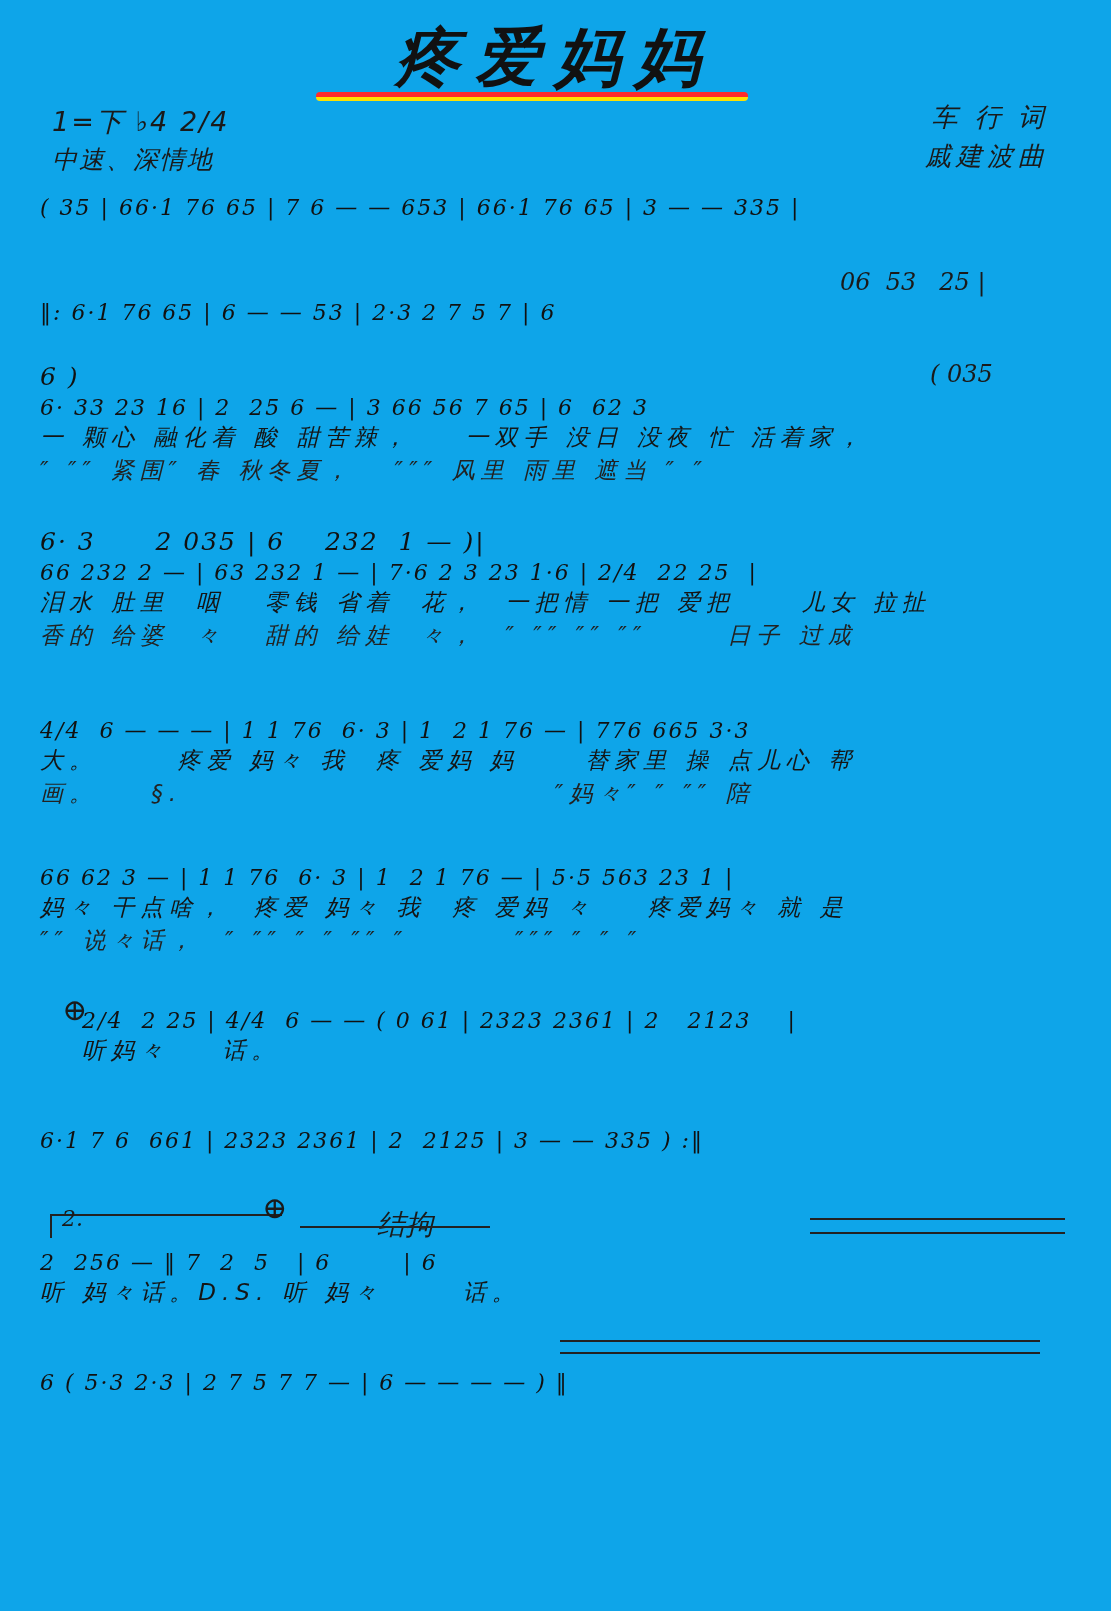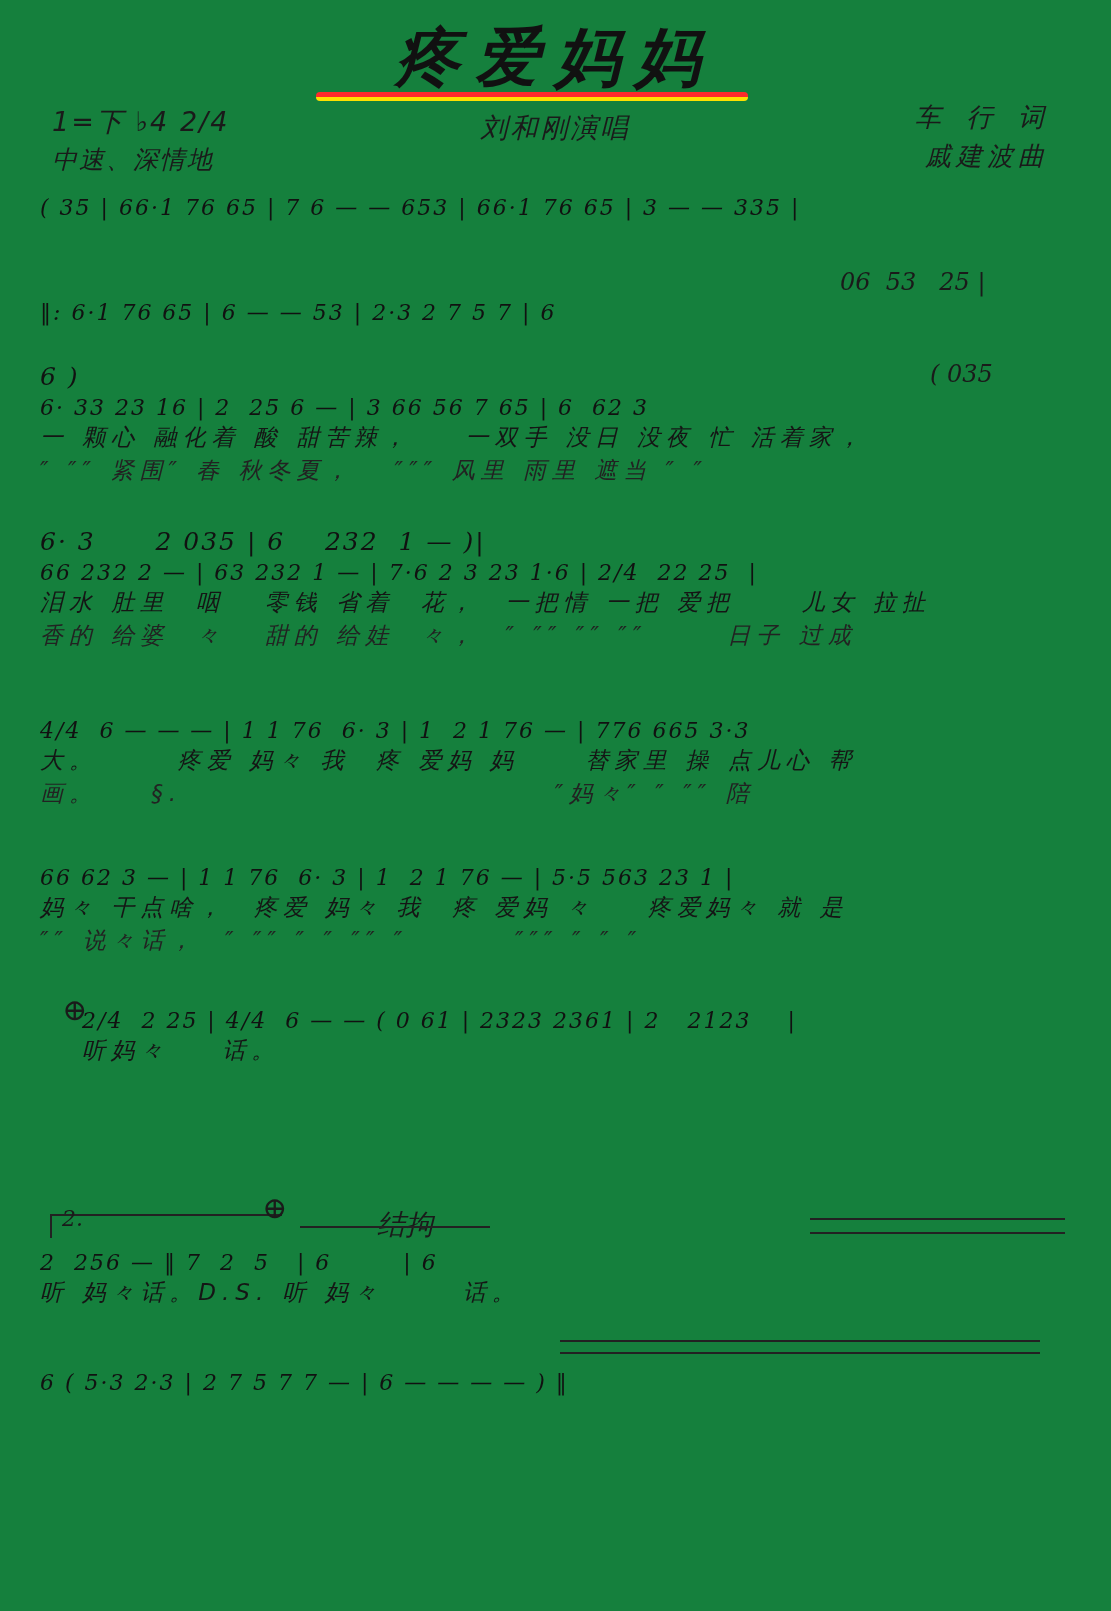--- a/index.html
+++ b/index.html
@@ -11,21 +11,21 @@
     width: 1111px;
     height: 1611px;
     position: relative;
     font-family: "Liberation Serif", serif;
     color: #1a1a1a;
     overflow: hidden;
   }
   .sheet {
     position: absolute;
     inset: 0;
-    background: #15803d;
+    background: #0ea5e9;
   }
   
   .title {
     position: absolute;
     left: 0; right: 0;
     top: 14px;
     text-align: center;
     font-family: "DejaVu Sans", sans-serif;
     font-size: 64px;
     font-weight: bold;
@@ -69,21 +69,21 @@
     font-size: 25px;
     font-style: italic;
     font-family: "DejaVu Sans", sans-serif;
     letter-spacing: 2px;
   }
   .credit {
     position: absolute;
     right: 62px;
     font-size: 26px;
     font-style: italic;
-    font-family: Liberation Mono, monospace;
+    font-family: Liberation Sans, sans-serif;
     letter-spacing: 5px;
     text-align: right;
   }
   .credit.lyricist { top: 100px; }
   .credit.composer { top: 139px; }
 
   
   .system {
     position: absolute;
     left: 40px;
@@ -135,21 +135,20 @@
     border-top: 2px solid #222;
   }
 </style>
 </head>
 <body>
 
 <div class="sheet">
 
   <div class="title">疼爱妈妈</div>
   <div class="title-underline"></div>
-  <div class="singer">刘和刚演唱</div>
 
   <div class="key-line">1=下 ♭4  2/4</div>
   <div class="tempo-line">中速、深情地</div>
 
   <div class="credit lyricist">车 行 词</div>
   <div class="credit composer">戚建波曲</div>
 
   <div class="system" style="top:195px">
     <div class="notes">( 35 | 66·1 76 65 | 7 6 — — 653 | 66·1 76 65 | 3 — — 335 |</div>
   </div>
@@ -185,20 +184,23 @@
     <div class="lyric">妈々 干点啥，  疼爱 妈々 我  疼 爱妈 々    疼爱妈々 就 是</div>
     <div class="lyric second">″″ 说々话，  ″ ″″ ″ ″ ″″ ″        ″″″ ″ ″ ″</div>
   </div>
 
   <div class="system" style="top:1008px; left:82px; width:995px">
     <div class="notes">2/4  2 25 | 4/4  6 — — ( 0 61 | 2323 2361 | 2   2123    |</div>
     <div class="lyric">听妈々    话。</div>
   </div>
   <div class="annot" style="left:62px; top:992px; font-size:30px">⊕</div>
 
+  <div class="system" style="top:1128px">
+    <div class="notes">6·1 7 6  661 | 2323 2361 | 2  2125 | 3 — — 335 ) :‖</div>
+  </div>
 
   <div class="ending-bracket" style="left:50px; top:1214px; width:230px; height:22px"></div>
   <div class="annot" style="left:62px; top:1206px; font-size:22px">2.</div>
   <div class="annot" style="left:262px; top:1190px; font-size:30px">⊕</div>
   <div class="annot" style="left:377px; top:1206px; font-size:28px">结拘</div>
   <div class="rule" style="left:300px; top:1226px; width:190px"></div>
   <div class="rule" style="left:810px; top:1218px; width:255px"></div>
   <div class="rule" style="left:810px; top:1232px; width:255px"></div>
 
   <div class="system" style="top:1250px">

